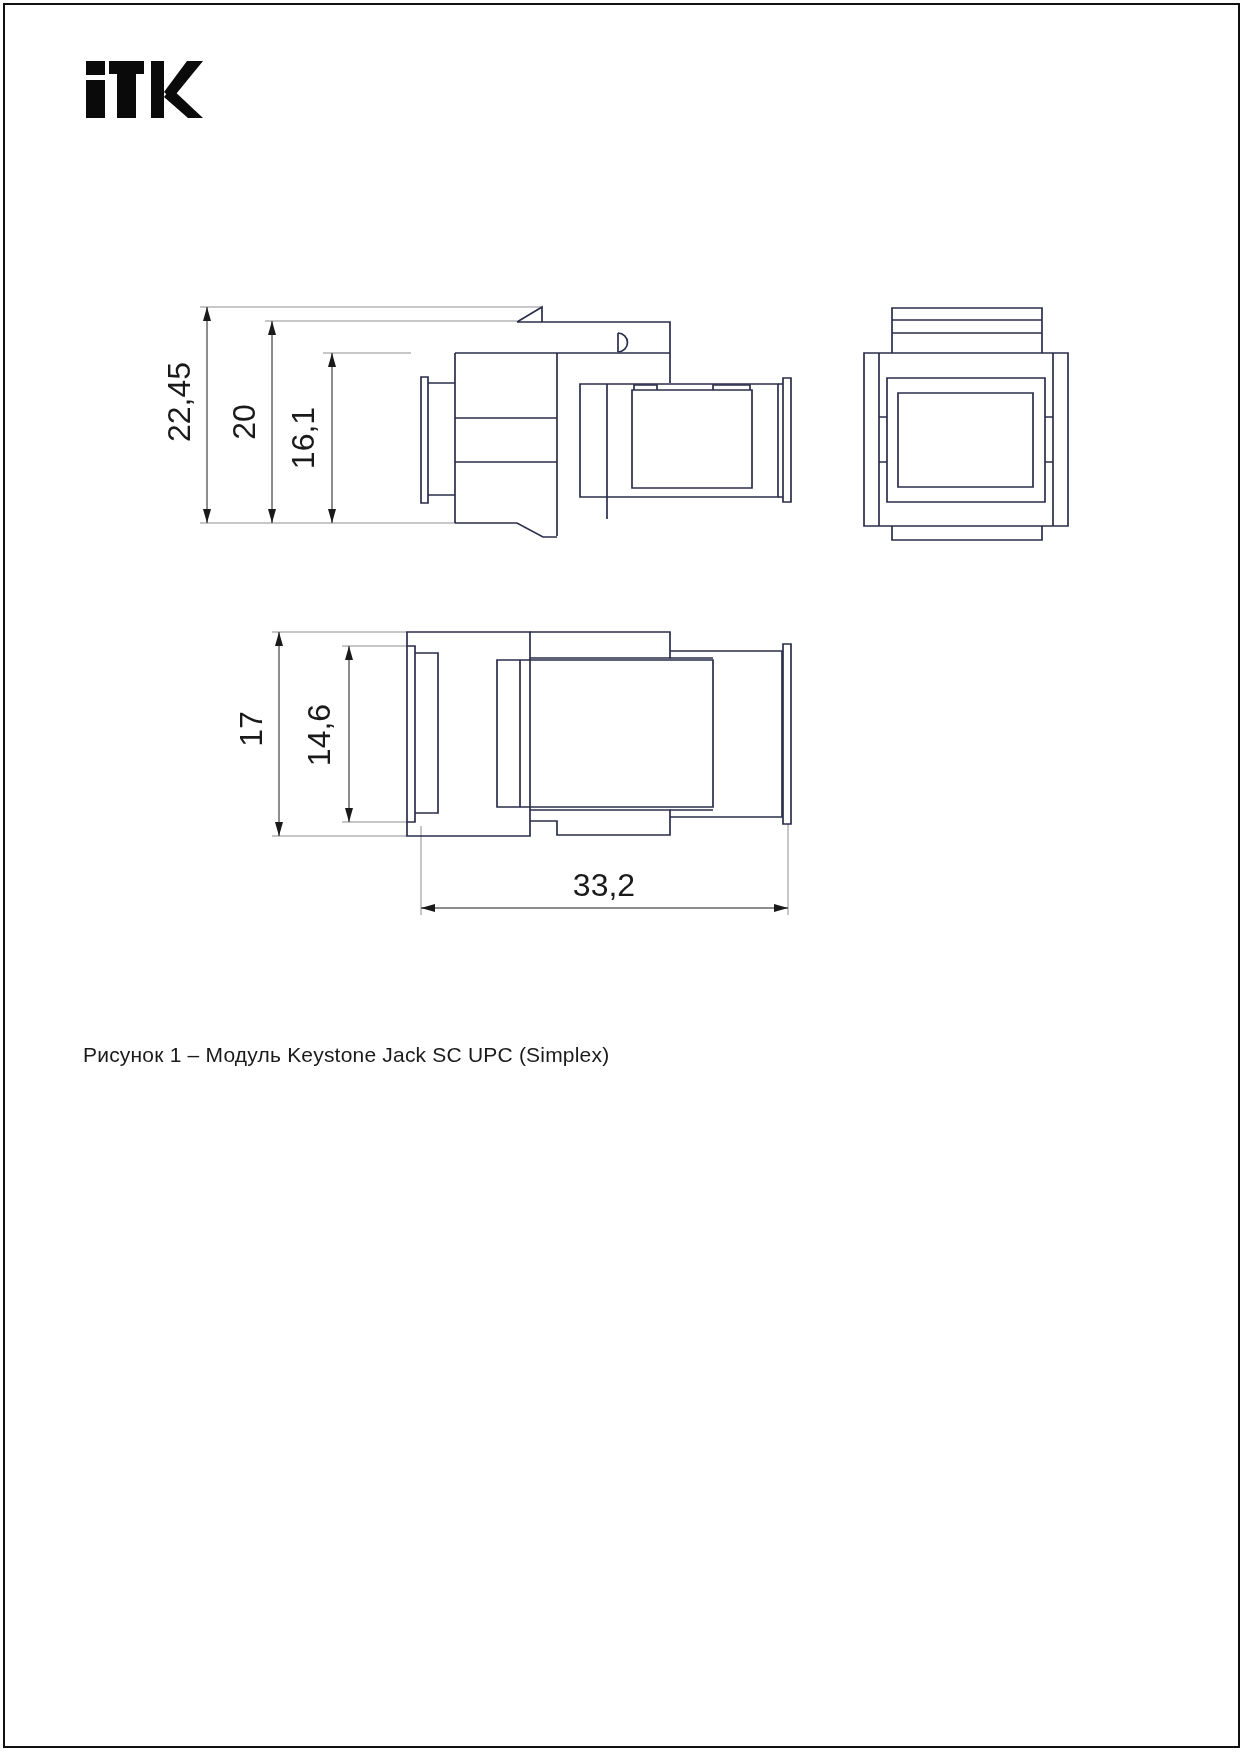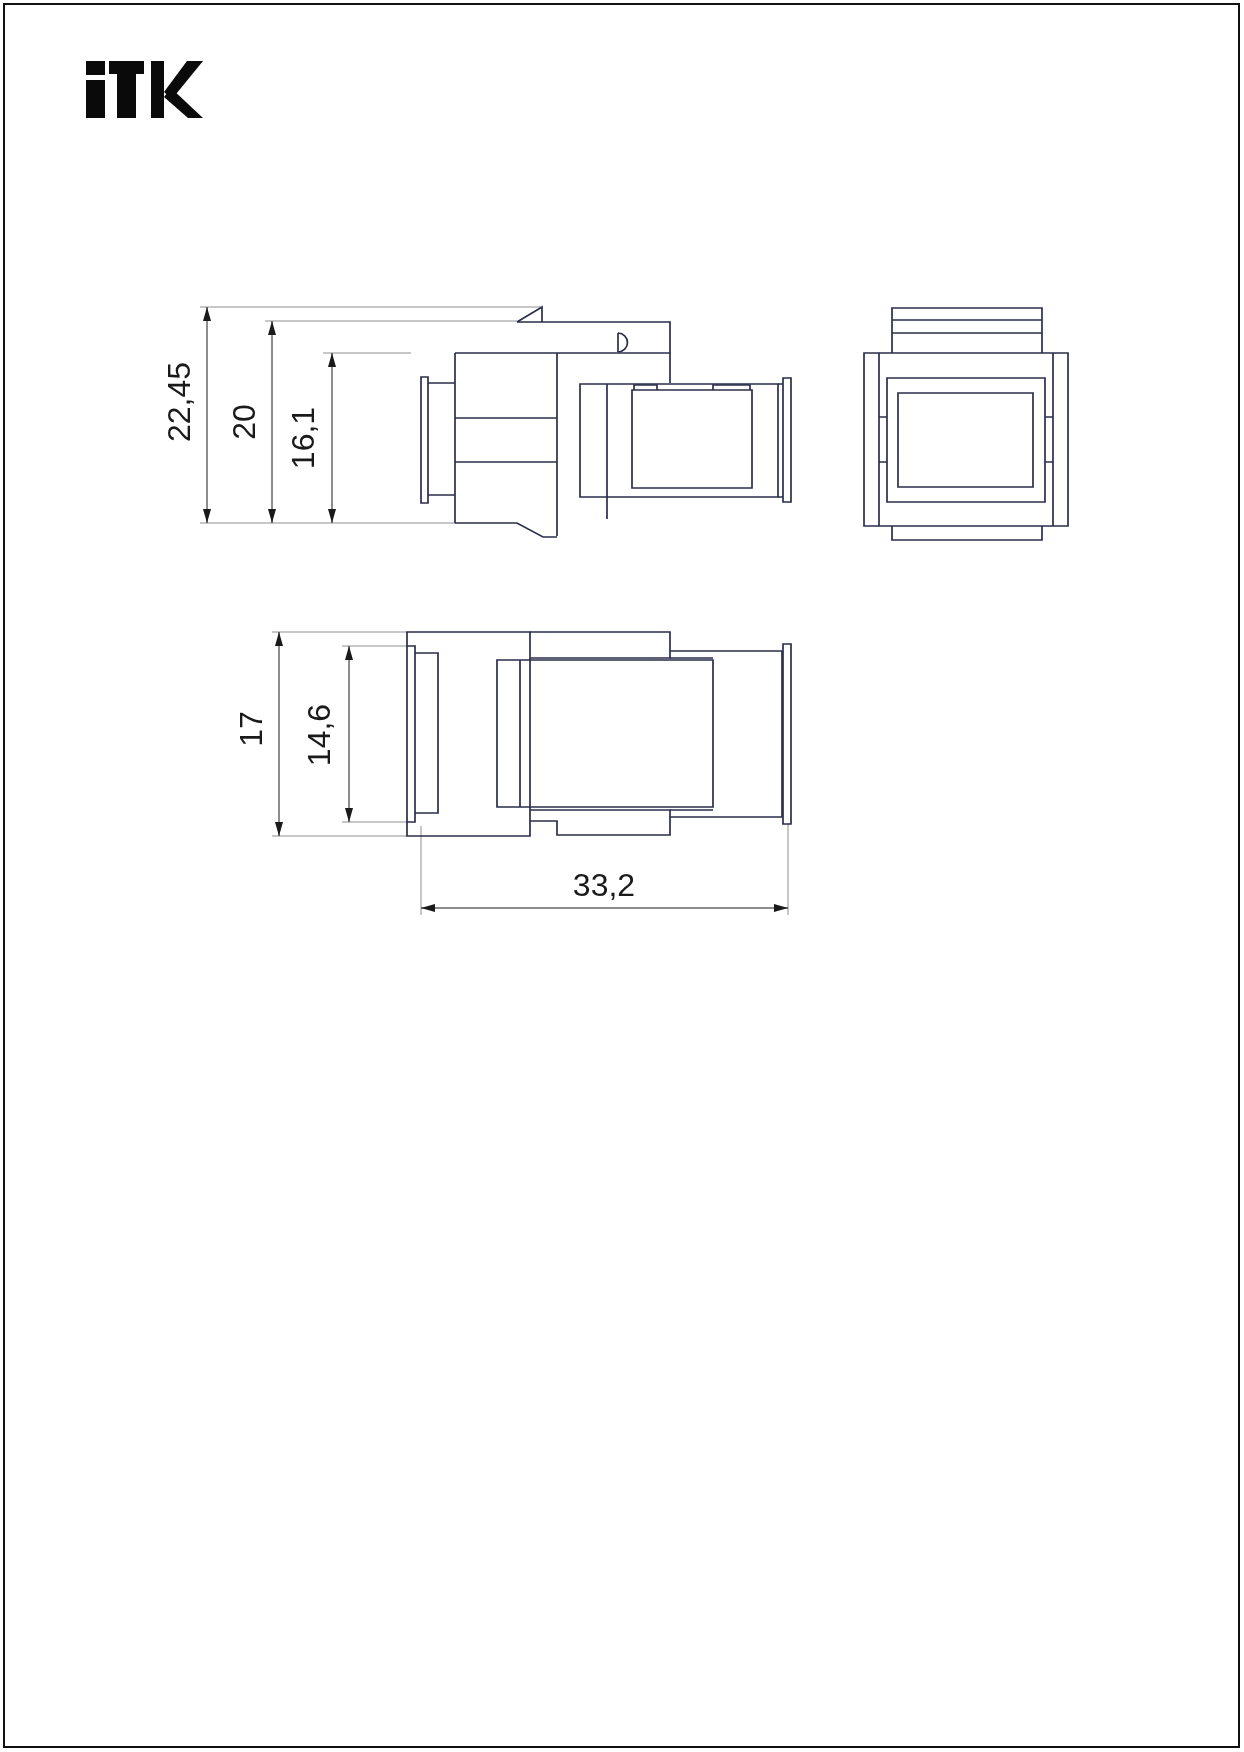--- a/index.html
+++ b/index.html
@@ -110,13 +110,14 @@
       <path class="dim-line" d="M279,632 V836 M349,646 V822 M421,908 H788"></path>
       <path class="dim-arrow" d="M279,632 l-4,14 h8 z M279,836 l-4,-14 h8 z
                M349,646 l-4,14 h8 z M349,822 l-4,-14 h8 z
                M421,908 l14,-4 v8 z M788,908 l-14,-4 v8 z"></path>
       <text class="dim-text" text-anchor="middle" transform="rotate(-90 262 729)" x="262" y="729">17</text>
       <text class="dim-text" text-anchor="middle" transform="rotate(-90 330 735)" x="330" y="735">14,6</text>
       <text class="dim-text" text-anchor="middle" x="604" y="896">33,2</text>
     </g>
   </svg>
 
+  <div class="caption">Рисунок 1 – Модуль Keystone Jack SC UPC (Simplex)</div>
 </div>
 
 </body></html>

